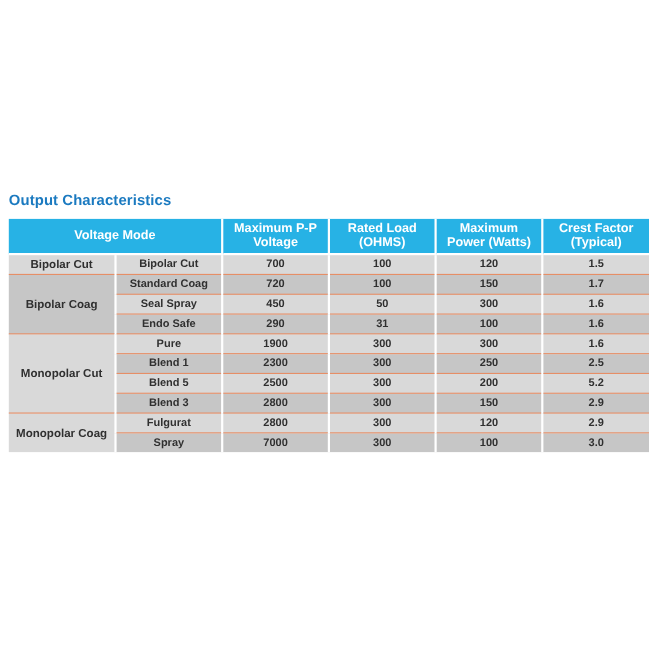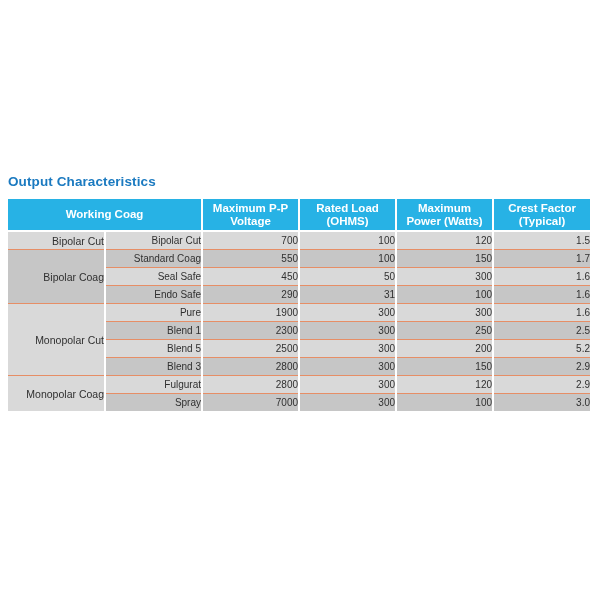--- a/index.html
+++ b/index.html
@@ -43,23 +43,23 @@
     height: 31px;
     padding: 0;
     line-height: 13px;
     border-left: 2px solid #ffffff;
     border-bottom: 2px solid #ffffff;
   }
   th.first { border-left: none; }
   th .hline { display: block; }
   td {
     font-size: 10px;
-    font-weight: normal;
+    font-weight: bold;
     color: var(--cell-text, #303030);
-    text-align: right;
+    text-align: center;
     vertical-align: middle;
     height: 17px;
     padding: 0;
     border-left: 2px solid #ffffff;
     border-top: 1px solid var(--separator-orange, #e68e66);
   }
   td.first { border-left: none; }
   tr.r1 td { border-top: none; }
   td.light { background: var(--row-light, #d9d9d9); }
   td.dark  { background: var(--row-dark, #c6c6c6); }
@@ -76,21 +76,21 @@
     <colgroup>
       <col>
         <col>
         <col>
         <col>
         <col>
         <col>
     </colgroup>
     <thead>
       <tr>
-        <th colspan="2" class="first">Working Coag</th>
+        <th colspan="2" class="first">Voltage Mode</th>
         <th>
           <span class="hline">Maximum P-P</span>
           <span class="hline">Voltage</span>
         </th>
         <th>
           <span class="hline">Rated Load</span>
           <span class="hline">(OHMS)</span>
         </th>
         <th>
           <span class="hline">Maximum</span>
@@ -107,27 +107,27 @@
         <td class="group light first" rowspan="1">Bipolar Cut</td>
         <td class="light">Bipolar Cut</td>
         <td class="light">700</td>
         <td class="light">100</td>
         <td class="light">120</td>
         <td class="light">1.5</td>
       </tr>
       <tr>
         <td class="group dark first" rowspan="3">Bipolar Coag</td>
         <td class="dark">Standard Coag</td>
-        <td class="dark">550</td>
+        <td class="dark">720</td>
         <td class="dark">100</td>
         <td class="dark">150</td>
         <td class="dark">1.7</td>
       </tr>
       <tr>
-        <td class="light">Seal Safe</td>
+        <td class="light">Seal Spray</td>
         <td class="light">450</td>
         <td class="light">50</td>
         <td class="light">300</td>
         <td class="light">1.6</td>
       </tr>
       <tr>
         <td class="dark">Endo Safe</td>
         <td class="dark">290</td>
         <td class="dark">31</td>
         <td class="dark">100</td>

